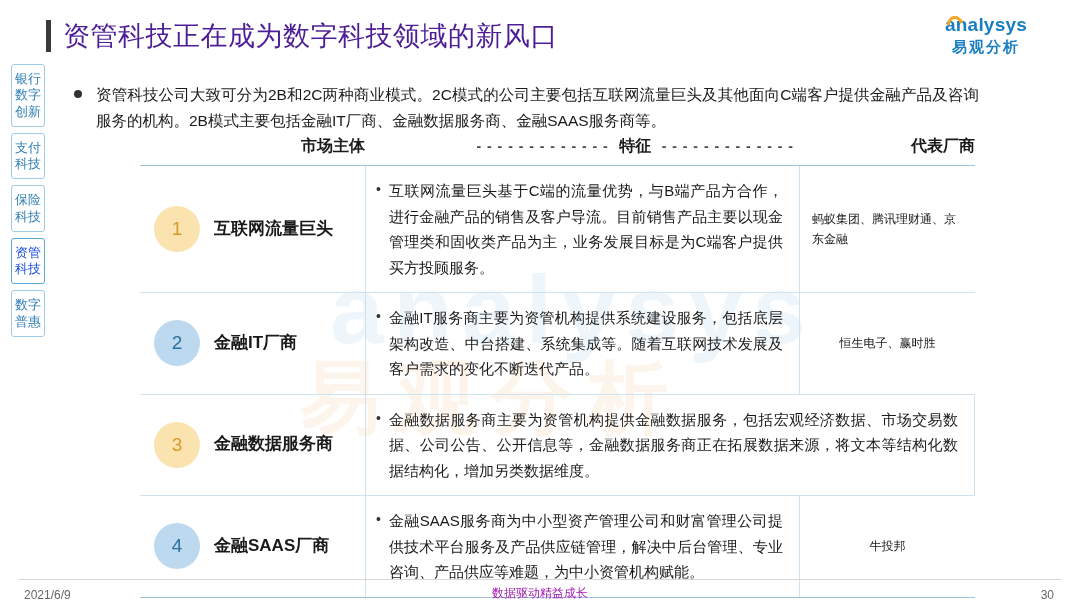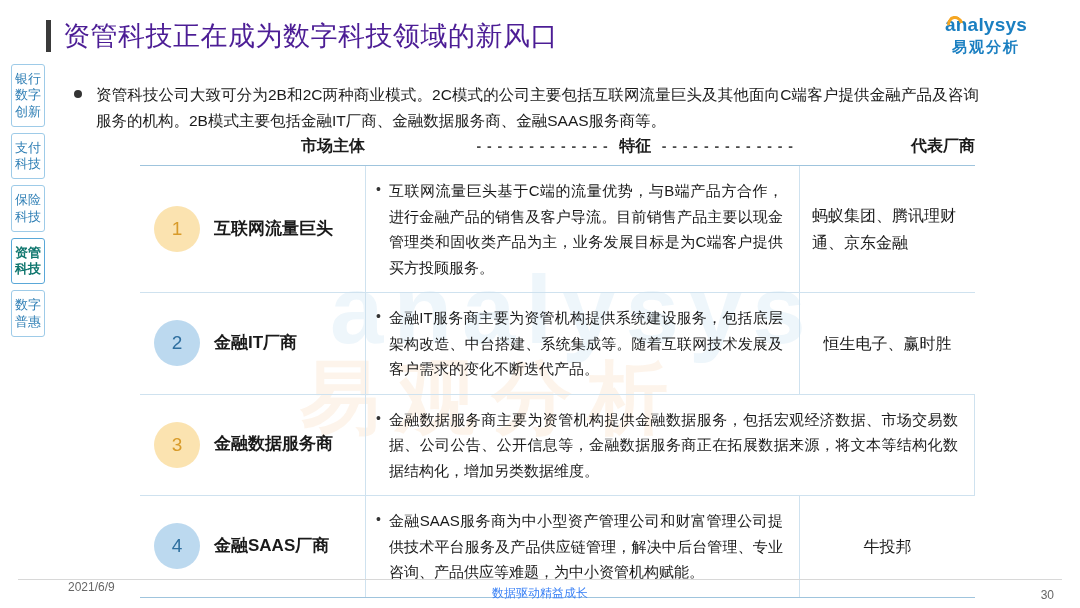--- a/index.html
+++ b/index.html
@@ -36,22 +36,22 @@
     line-height: 1.25;
     color: #2f7fb5;
     letter-spacing: 0px;
     background: #ffffff;
     writing-mode: horizontal-tb;
   }
   .sidenav-item span {
     display: block;
   }
   .sidenav-item.active {
-    color: #0f766e;
-    font-weight: bold;
+    color: #1d4ed8;
+    font-weight: normal;
     border-color: #5aa8d8;
   }
 
   
   .title-wrap {
     position: absolute;
     left: 46px; top: 18px;
     display: flex;
     align-items: center;
   }
@@ -201,21 +201,21 @@
     line-height: 1.7;
     color: #1a1a1a;
     text-align: justify;
   }
   .cell-vendor {
     width: 175px;
     display: flex;
     align-items: center;
     justify-content: center;
     padding: 10px 12px;
-    font-size: 16px;
+    font-size: 12px;
     line-height: 1.7;
     color: #1a1a1a;
     text-align: left;
   }
 
   
   .watermark {
     position: absolute;
     left: 330px; top: 255px;
     font-size: 96px;
@@ -238,31 +238,30 @@
 
   
   .footer-line {
     position: absolute;
     left: 18px; right: 18px;
     bottom: 28px;
     border-top: 1px solid #d8d8d8;
   }
   .footer-date {
     position: absolute;
-    left: 24px; bottom: 14px;
+    left: 24px; bottom: 6px;
     font-size: 12px;
     color: #666;
-    margin-left: 44px;
   }
   .footer-center {
     position: absolute;
     left: 0; right: 0; bottom: 6px;
     text-align: center;
     font-size: 12px;
-    color: #3b82f6;
+    color: #a21caf;
   }
   .footer-page {
     position: absolute;
     right: 26px; bottom: 6px;
     font-size: 12px;
     color: #666;
   }
 </style>
 </head>
 <body>

